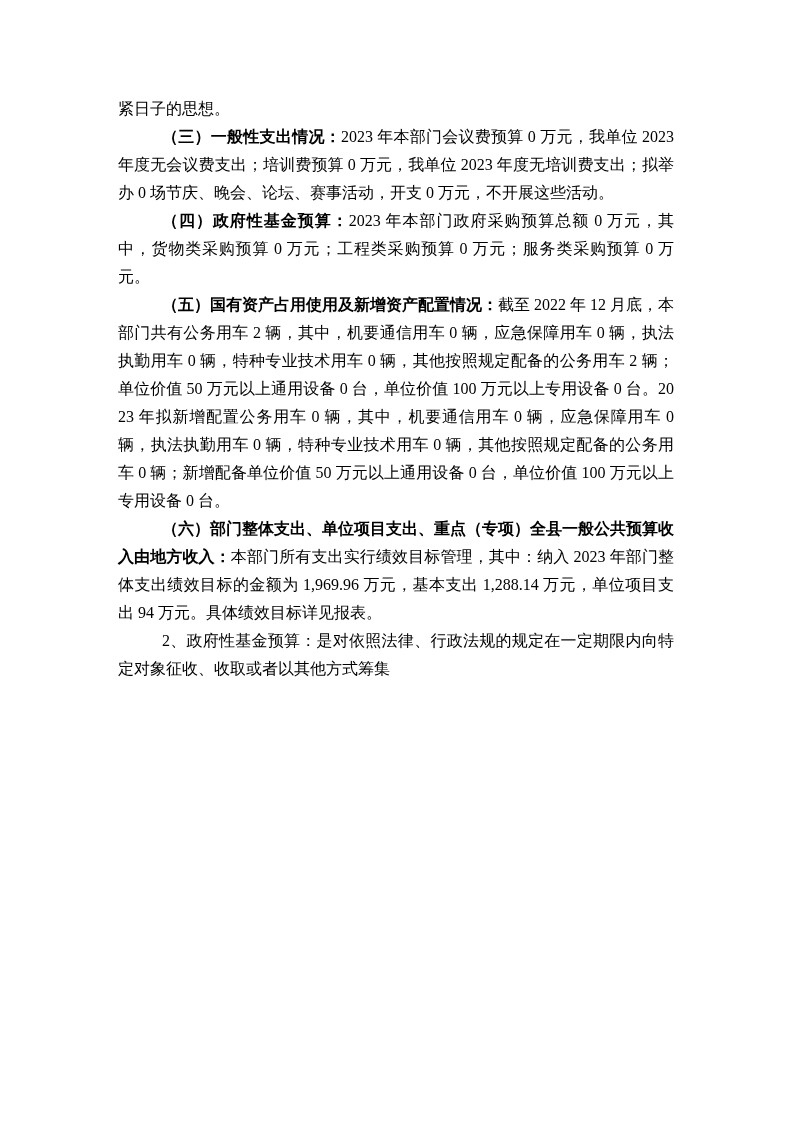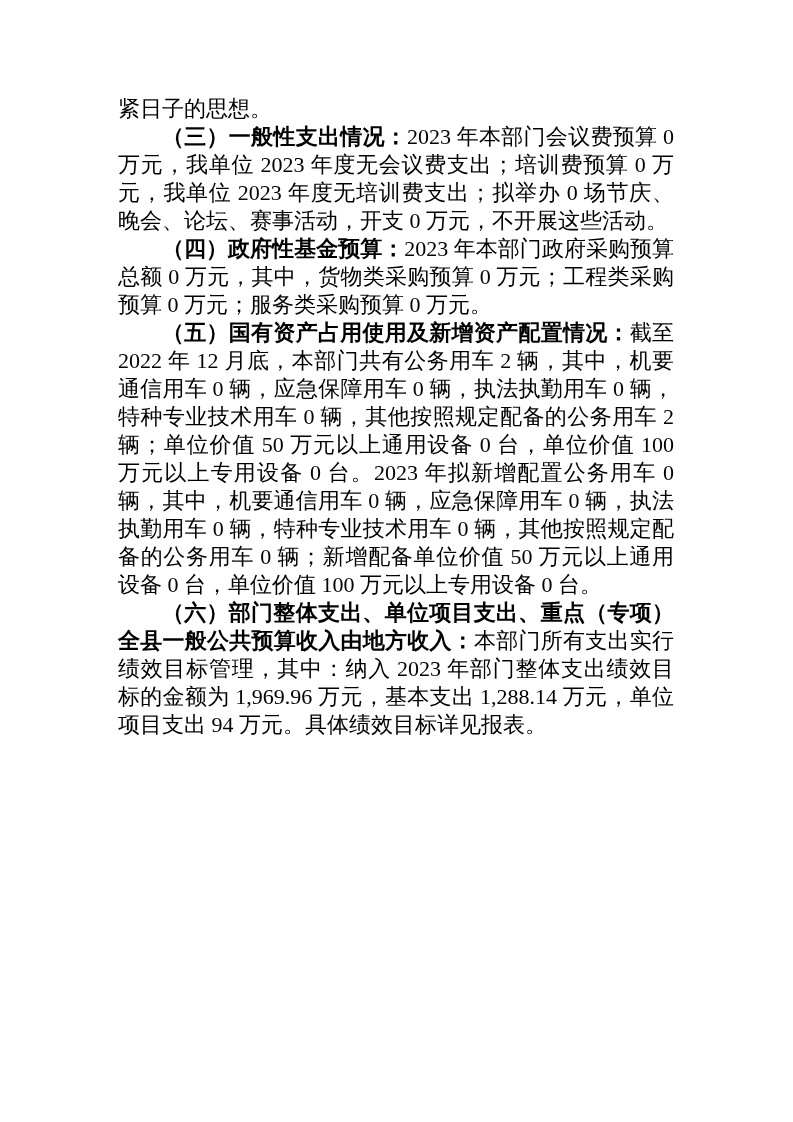--- a/index.html
+++ b/index.html
@@ -14,21 +14,21 @@
     background: #ffffff;
     overflow: hidden;
     font-family: "Liberation Serif", "DejaVu Serif", serif;
   }
   .doc-body {
     position: absolute;
     left: 118px;
     top: 95px;
     width: 556px;
     color: #000000;
-    font-size: 22px;
+    font-size: 16px;
     line-height: 28px;
     text-align: justify;
     text-justify: inter-ideograph;
   }
   .para {
     margin: 0;
     padding: 0;
     word-break: break-all;
   }
   .para.indent {
@@ -42,14 +42,15 @@
 </head>
 <body>
 
 <div class="page">
   <div class="doc-body" id="doc-body">
       <p class="para"><span class="run">紧日子的思想。</span></p>
       <p class="para indent"><span class="run bold">（三）一般性支出情况：</span><span class="run">2023 年本部门会议费预算 0 万元，我单位 2023 年度无会议费支出；培训费预算 0 万元，我单位 2023 年度无培训费支出；拟举办 0 场节庆、晚会、论坛、赛事活动，开支 0 万元，不开展这些活动。</span></p>
       <p class="para indent"><span class="run bold">（四）政府性基金预算：</span><span class="run">2023 年本部门政府采购预算总额 0 万元，其中，货物类采购预算 0 万元；工程类采购预算 0 万元；服务类采购预算 0 万元。</span></p>
       <p class="para indent"><span class="run bold">（五）国有资产占用使用及新增资产配置情况：</span><span class="run">截至 2022 年 12 月底，本部门共有公务用车 2 辆，其中，机要通信用车 0 辆，应急保障用车 0 辆，执法执勤用车 0 辆，特种专业技术用车 0 辆，其他按照规定配备的公务用车 2 辆；单位价值 50 万元以上通用设备 0 台，单位价值 100 万元以上专用设备 0 台。2023 年拟新增配置公务用车 0 辆，其中，机要通信用车 0 辆，应急保障用车 0 辆，执法执勤用车 0 辆，特种专业技术用车 0 辆，其他按照规定配备的公务用车 0 辆；新增配备单位价值 50 万元以上通用设备 0 台，单位价值 100 万元以上专用设备 0 台。</span></p>
       <p class="para indent"><span class="run bold">（六）部门整体支出、单位项目支出、重点（专项）全县一般公共预算收入由地方收入：</span><span class="run">本部门所有支出实行绩效目标管理，其中：纳入 2023 年部门整体支出绩效目标的金额为 1,969.96 万元，基本支出 1,288.14 万元，单位项目支出 94 万元。具体绩效目标详见报表。</span></p>
+      <p class="para indent"><span class="run">2、政府性基金预算：是对依照法律、行政法规的规定在一定期限内向特定对象征收、收取或者以其他方式筹集</span></p>
     </div>
 </div>
 
 </body></html>

